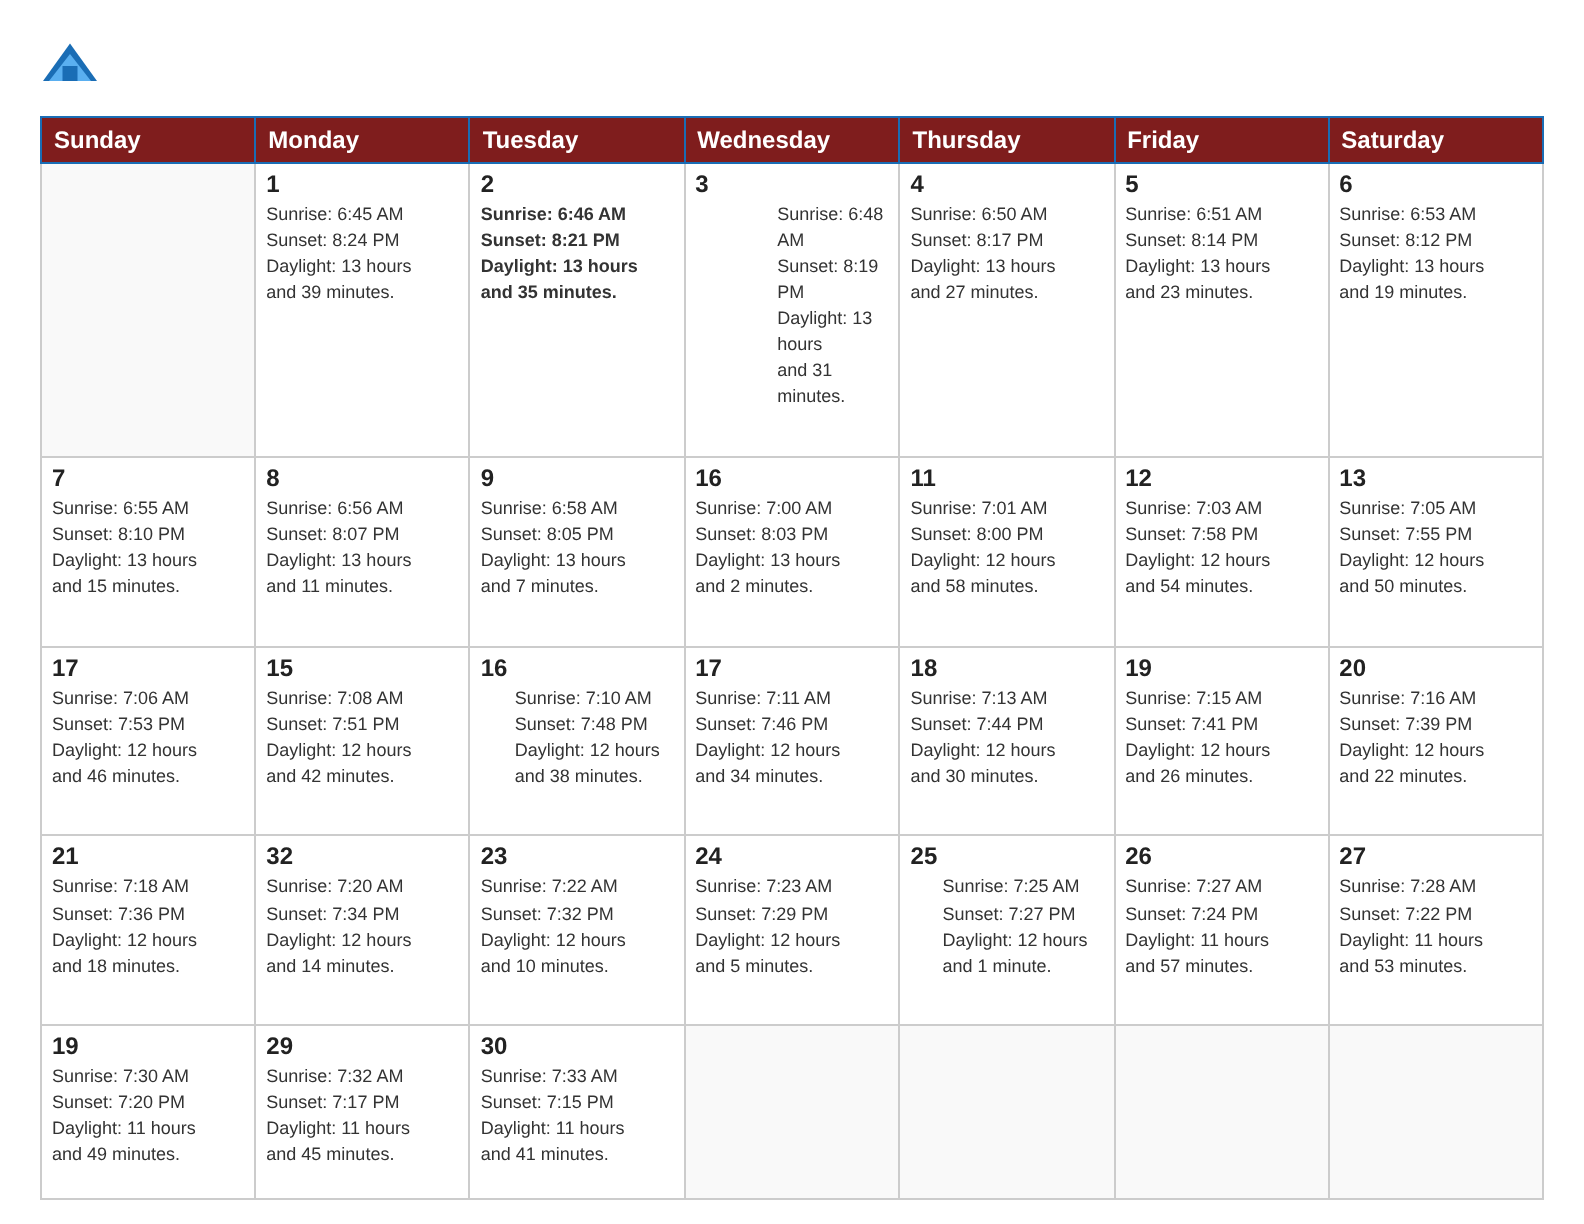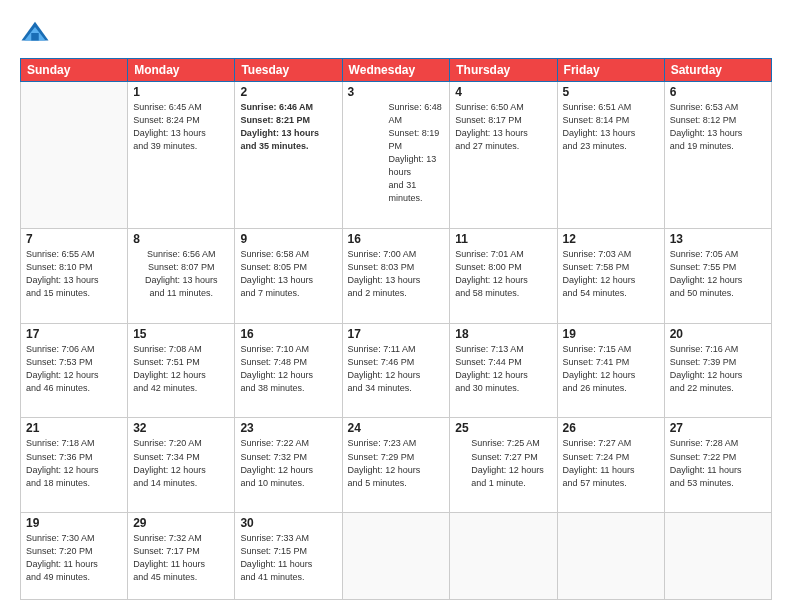--- a/index.html
+++ b/index.html
@@ -59,21 +59,21 @@
     .subtitle {
       font-size: 14px;
       color: #555;
     }
     .calendar {
       width: 100%;
       border-collapse: collapse;
       flex: 1;
     }
     .calendar th {
-      background: #ef4444;
+      background: #7f1d1d;
       color: #fff;
       text-align: left;
       padding: 4px 6px;
       font-size: 12px;
       font-weight: bold;
       border: 1px solid #1a6db5;
     }
     .calendar td {
       vertical-align: top;
       border: 1px solid #ccc;
@@ -185,21 +185,21 @@
         <tr>
           <td>
             <span class="day-number">7</span>
             <div class="cell-info" style="white-space: pre-line;">Sunrise: 6:55 AM
 Sunset: 8:10 PM
 Daylight: 13 hours
 and 15 minutes.</div>
           </td>
           <td>
             <span class="day-number">8</span>
-            <div class="cell-info" style="white-space: pre-line; text-align: center;">Sunrise: 6:56 AM
+            <div class="cell-info" style="white-space: pre-line;">Sunrise: 6:56 AM
 Sunset: 8:07 PM
 Daylight: 13 hours
 and 11 minutes.</div>
           </td>
           <td>
             <span class="day-number">9</span>
             <div class="cell-info" style="white-space: pre-line;">Sunrise: 6:58 AM
 Sunset: 8:05 PM
 Daylight: 13 hours
 and 7 minutes.</div>
@@ -243,21 +243,21 @@
           </td>
           <td>
             <span class="day-number">15</span>
             <div class="cell-info" style="white-space: pre-line;">Sunrise: 7:08 AM
 Sunset: 7:51 PM
 Daylight: 12 hours
 and 42 minutes.</div>
           </td>
           <td>
             <span class="day-number">16</span>
-            <div class="cell-info" style="white-space: pre-line;">Sunrise: 7:10 AM
+            <div class="cell-info" style="white-space: pre-line; margin-left: 17px;">Sunrise: 7:10 AM
 Sunset: 7:48 PM
 Daylight: 12 hours
 and 38 minutes.</div>
           </td>
           <td>
             <span class="day-number">17</span>
             <div class="cell-info" style="white-space: pre-line;">Sunrise: 7:11 AM
 Sunset: 7:46 PM
 Daylight: 12 hours
 and 34 minutes.</div>

